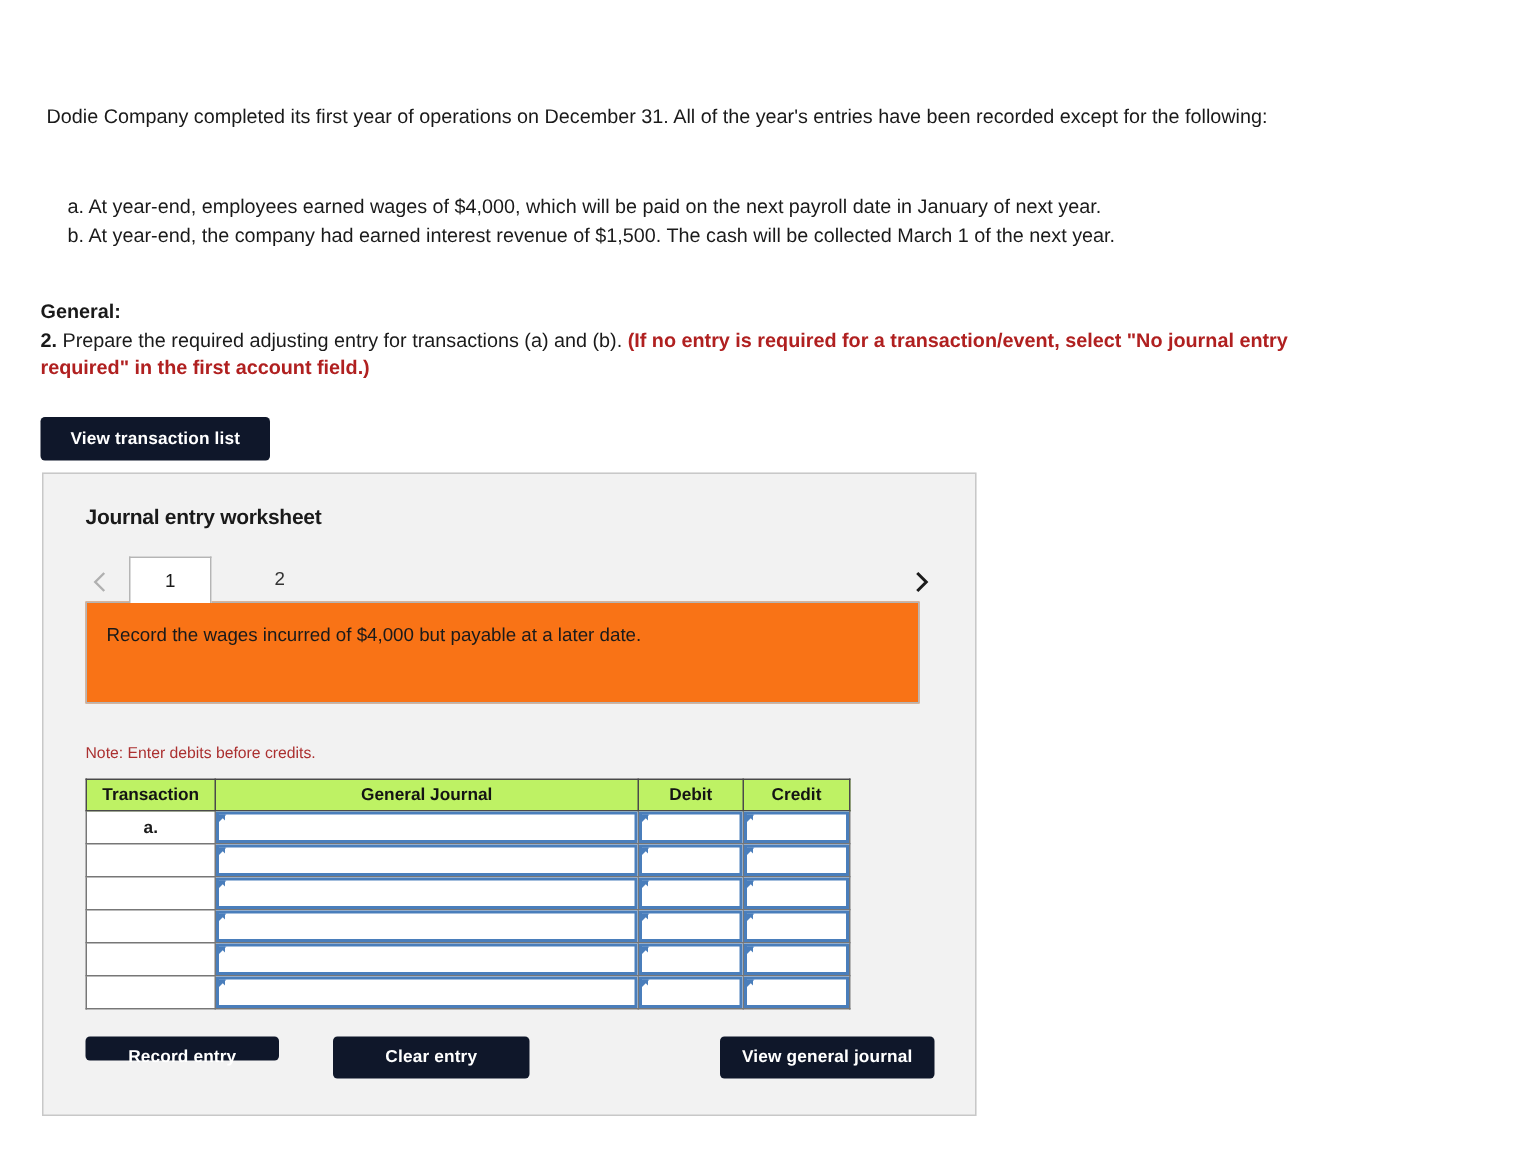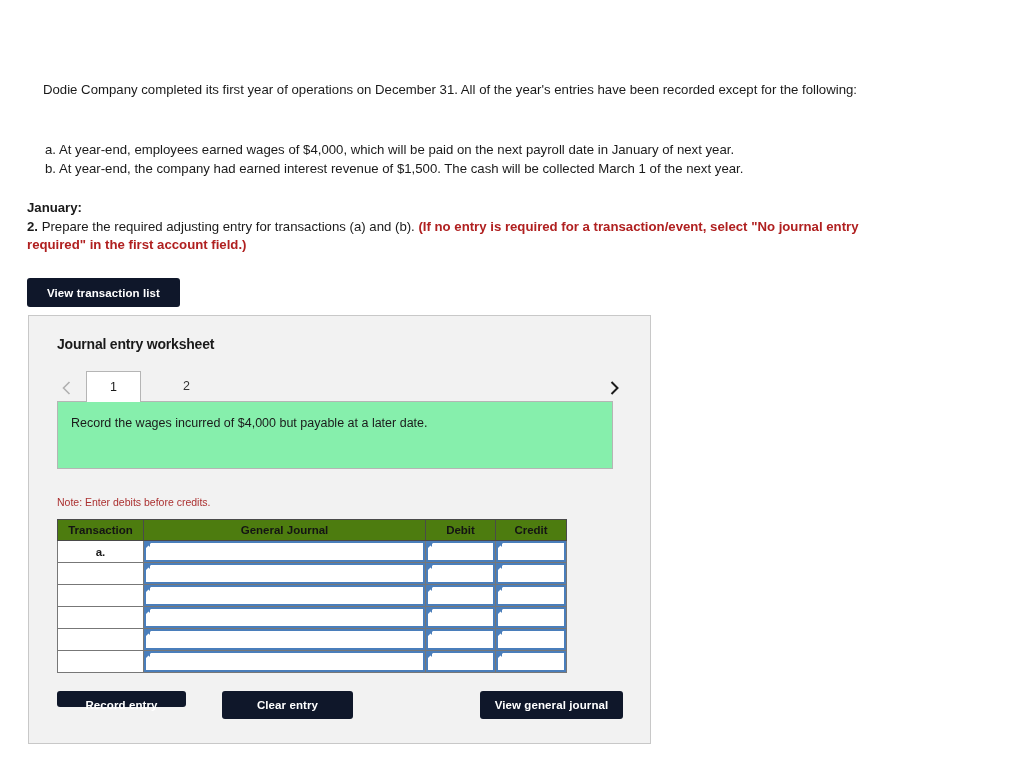--- a/index.html
+++ b/index.html
@@ -19,21 +19,21 @@
   
   .problem {
     position: absolute;
     left: 27px;
     top: 64px;
     width: 850px;
   }
   .problem-intro {
     font-size: 13.2px;
     line-height: 19px;
-    margin: 16px;
+    margin: 4px;
   }
   .sub-list {
     margin: 16px;
     padding: 0;
     list-style: none;
     margin-top: 42px;
     margin-left: 18px;
   }
   .sub-list li {
     font-size: 13.2px;
@@ -149,21 +149,21 @@
   .tab1 { left: 57px; width: 55px; }
   .tab2 { left: 130px; width: 55px; color: #333; }
 
   
   .desc-box {
     position: absolute;
     left: 28px;
     top: 85px;
     width: 556px;
     height: 68px;
-    background: #86efac;
+    background: #f97316;
     border: 1px solid #b5b5b5;
     box-sizing: border-box;
     z-index: 2;
   }
   .desc-text {
     margin: 0;
     padding: 13px 0 0 13px;
     font-size: 12.5px;
     line-height: 17px;
   }
@@ -179,21 +179,21 @@
   
   .jtable {
     position: absolute;
     left: 28px;
     top: 203px;
     border-collapse: collapse;
     table-layout: fixed;
     background: #ffffff;
   }
   .jtable th {
-    background: #4d7c0f;
+    background: #bef264;
     border: 1px solid #4a4a4a;
     font-size: 11.5px;
     font-weight: bold;
     height: 20px;
     color: #141414;
     padding: 0;
   }
   .jtable td {
     border: 1px solid #777777;
     padding: 0;
@@ -275,21 +275,21 @@
 
 <div class="problem">
   <p class="problem-intro">Dodie Company completed its first year of operations on December 31. All of the year's entries have been recorded except for the following:</p>
   <ul class="sub-list">
     <li>a. At year-end, employees earned wages of $4,000, which will be paid on the next payroll date in January of next year.</li>
     <li>b. At year-end, the company had earned interest revenue of $1,500. The cash will be collected March 1 of the next year.</li>
   </ul>
 </div>
 
 <div class="required-block">
-  <span class="required-label">January:</span>
+  <span class="required-label">General:</span>
   <span class="req-num">2.</span><span> Prepare the required adjusting entry for transactions (a) and (b). </span><span class="req-emph">(If no entry is required for a transaction/event, select "No journal entry required" in the first account field.)</span>
 </div>
 
 <button class="btn" id="view-transaction-list">View transaction list</button>
 
 <div class="panel">
 
   <h2 class="panel-title">Journal entry worksheet</h2>
 
   <div class="tabs-row">

